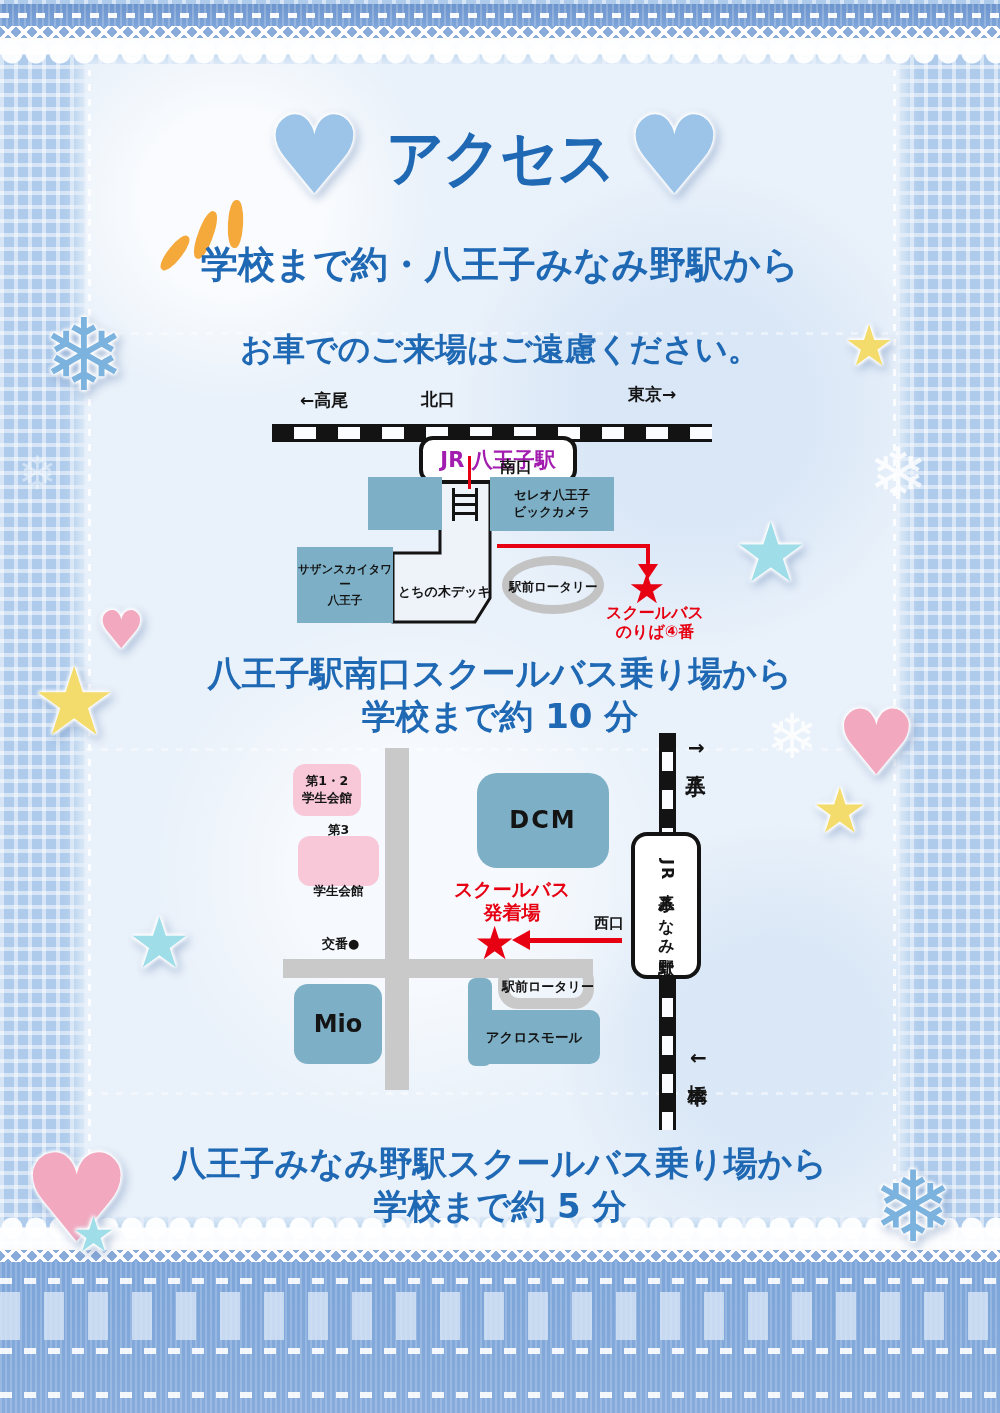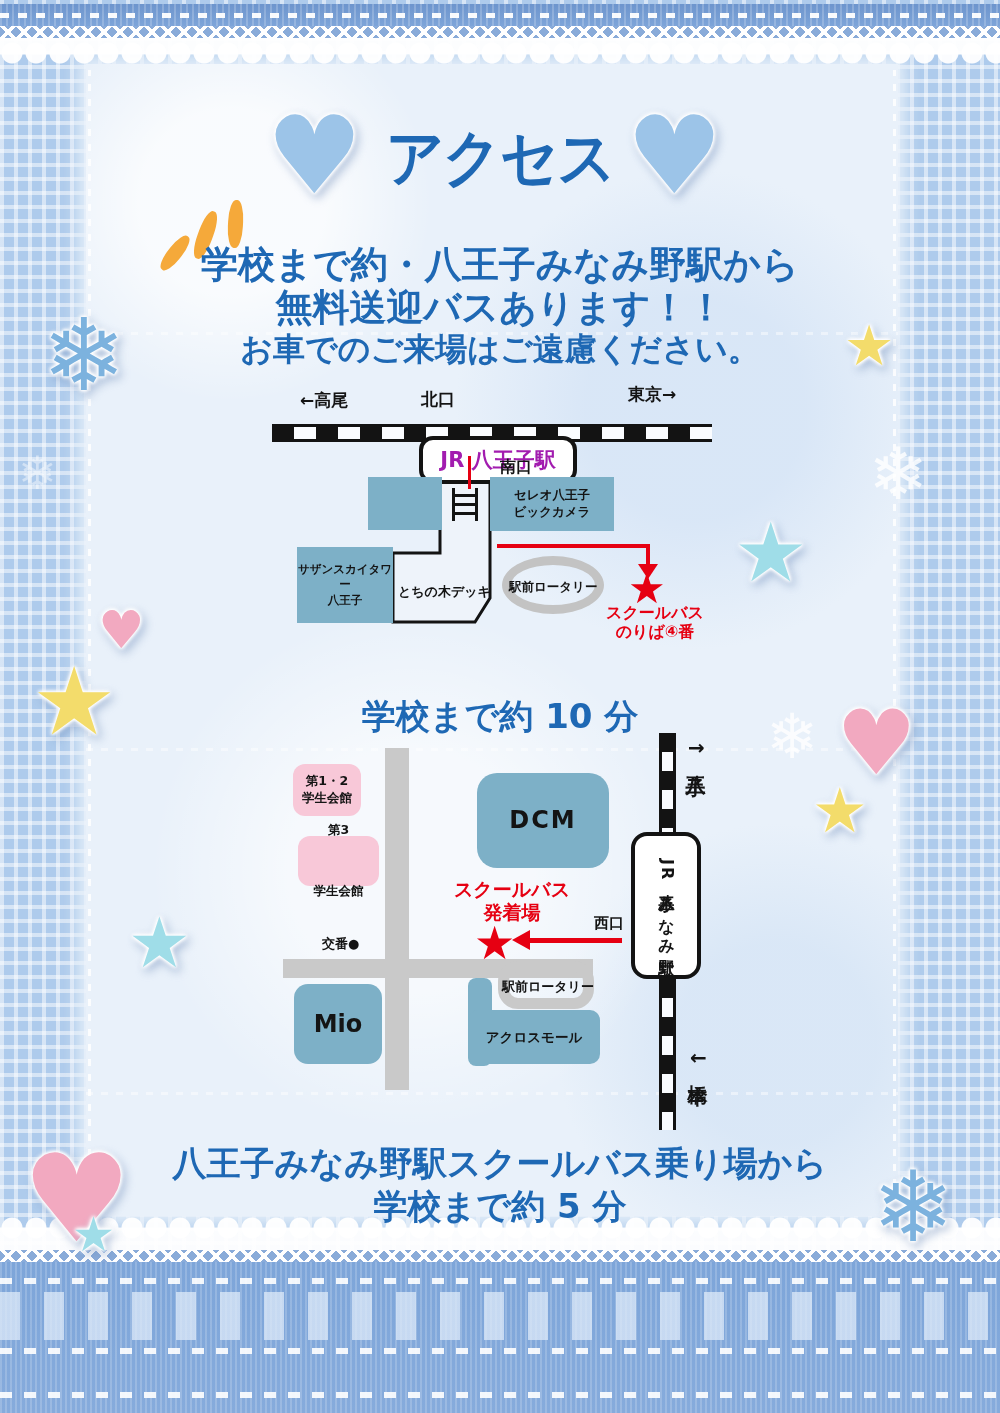--- a/index.html
+++ b/index.html
@@ -159,21 +159,20 @@
   <div class="abs flat-flake" style="left:18px; top:450px; font-size:46px; opacity:.55;">❄</div>
   <div class="abs patch" style="left:22px; top:1138px; font-size:122px; color:#f2a9c0;">♥</div>
   <div class="abs patch" style="left:72px; top:1210px; font-size:48px; color:#9fdde8;">★</div>
   <div class="abs patch" style="left:872px; top:1158px; font-size:98px; color:#7cb2de;">❄</div>
   <div class="abs ray" style="left:168px; top:232px; width:14px; height:42px; transform:rotate(38deg);"></div>
   <div class="abs ray" style="left:198px; top:210px; width:15px; height:50px; transform:rotate(20deg);"></div>
   <div class="abs ray" style="left:228px; top:200px; width:15px; height:48px; transform:rotate(3deg);"></div>
 
   <div class="abs blue-head page-title">アクセス</div>
   <div class="abs blue-head" style="top:240px; font-size:37px;">学校まで約・八王子みなみ野駅から</div>
-  <div class="abs blue-head" style="top:283px; font-size:37px;">無料送迎バスあります！！</div>
   <div class="abs blue-head" style="top:328px; font-size:32px;">お車でのご来場はご遠慮ください。</div>
 
   <div class="abs rail-h"></div>
   <div class="abs label" style="left:300px; top:390px; font-size:17px;">←高尾</div>
   <div class="abs label" style="left:421px; top:389px; font-size:17px;">北口</div>
   <div class="abs label" style="left:628px; top:384px; font-size:17px;">東京→</div>
   <div class="abs station1">JR 八王子駅</div>
   <div class="abs label" style="left:500px; top:457px; font-size:16px;">南口</div>
 
   <svg class="abs" style="left:378px; top:450px; z-index:4;" width="120" height="180" viewBox="0 0 120 180">
@@ -198,20 +197,21 @@
 
   <div class="abs redline" style="left:497px; top:544px; width:153px; height:4px;"></div>
   <div class="abs redline" style="left:646px; top:544px; width:4px; height:22px;"></div>
   <div class="abs arrow-down" style="left:638px; top:564px;"></div>
   <div class="abs red" style="left:628px; top:568px; font-size:42px; z-index:6; line-height:1;">★</div>
   <div class="abs red label" style="left:600px; top:603px; width:110px; text-align:center; font-size:16px; color:#e60012;">
     <span style="display:block;">スクールバス</span>
     <span style="display:block;">のりば④番</span>
   </div>
 
+  <div class="abs blue-head" style="top:651px; font-size:34px;">八王子駅南口スクールバス乗り場から</div>
   <div class="abs blue-head" style="top:694px; font-size:34px;">学校まで約 10 分</div>
 
   <div class="abs road" style="left:385px; top:748px; width:24px; height:342px;"></div>
   <div class="abs road" style="left:283px; top:959px; width:310px; height:19px;"></div>
   <div class="abs loop2"></div>
 
   <div class="abs rail-v" style="left:659px; top:733px; height:99px;"></div>
   <div class="abs rail-v" style="left:659px; top:979px; height:151px;"></div>
 
   <div class="abs label v-text" style="left:684px; top:740px; font-size:20px;">

